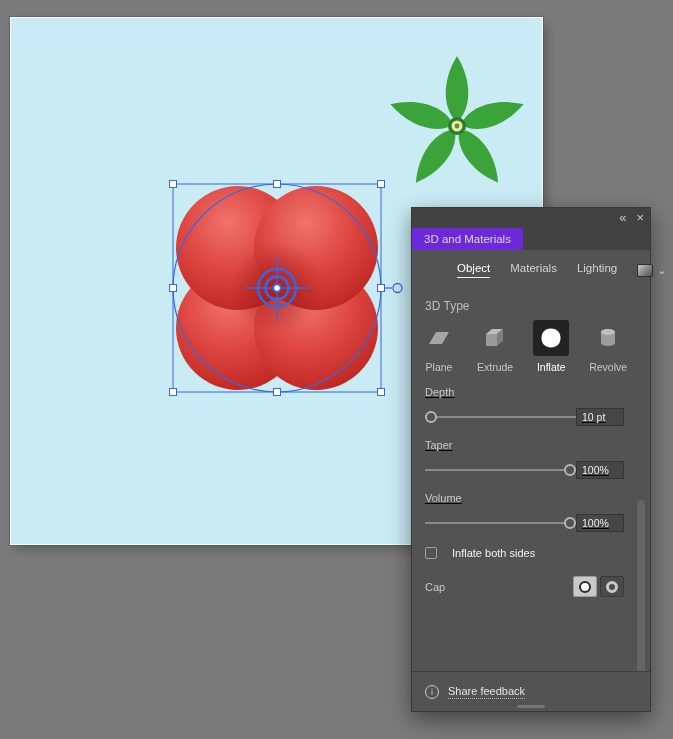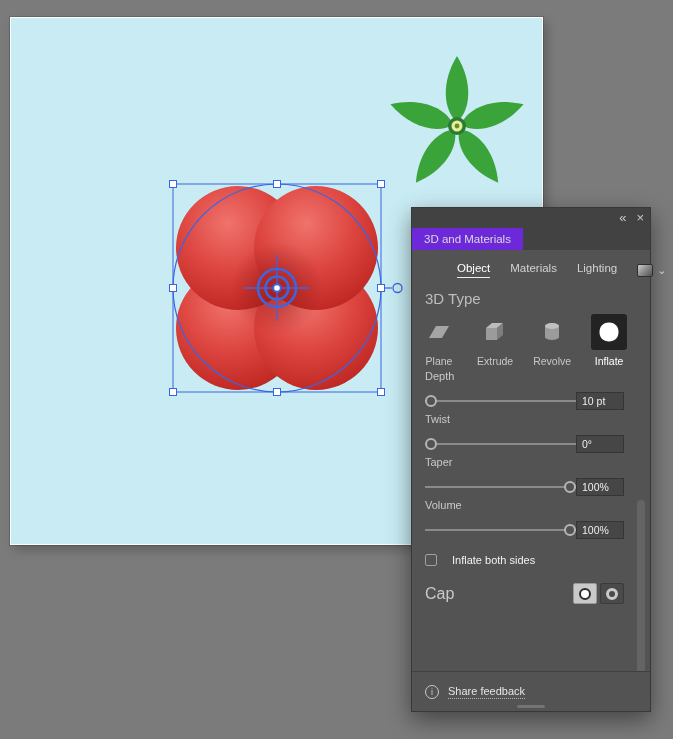--- a/index.html
+++ b/index.html
@@ -48,37 +48,37 @@
   }
   .mode-tab.active { color:#ffffff; border-bottom-color:#eeeeee;margin-left:32px; }
   .mode-right { margin-left:auto; display:flex; align-items:center; gap:4px; cursor:pointer; }
   .preview-swatch {
     width:16px; height:13px; border-radius:2px;
     background:linear-gradient(135deg,#cfcfcf 0%,#8f8f8f 45%,#515151 100%);
     border:1px solid #2e2e2e;
   }
   .mode-right .chev { color:#cccccc; font-size:11px; line-height:10px; }
 
-  .section-label { font-size:15px; color:#bdbdbd; }
+  .section-label { margin-top:9px; font-size:12px; color:#bdbdbd; }
 
   .type-row { display:flex; gap:20px; margin-top:7px; margin-left:-4px; }
   .type-btn {
     width:52px; background:none; border:none; display:flex; flex-direction:column;
     align-items:center; gap:5px; cursor:pointer; padding:0;
     font-family:inherit;
   }
   .t-iconwrap {
     width:36px; height:36px; display:flex; align-items:center; justify-content:center;
     border-radius:3px;
   }
   .type-btn.selected .t-iconwrap { background:#232323; }
   .t-label { font-size:10.5px; color:#c7c7c7; }
   .type-btn.selected .t-label { color:#ffffff; }
 
-  .ctrl { margin-top:3px; }
+  .ctrl { margin-top:13px;text-decoration:underline; }
   .ctrl-label { font-size:11px; color:#c9c9c9; margin-bottom:10px; }
   .ctrl-row { display:flex; align-items:center; gap:0; height:18px; }
   .slider { position:relative; flex:1; height:18px; cursor:pointer; }
   .slider .track { position:absolute; left:0; right:0; top:8px; height:2px; background:#8a8a8a; }
   .slider .knob {
     position:absolute; top:3px; width:12px; height:12px; border-radius:50%;
     background:#535353; border:2px solid #b5b5b5; transform:translateX(-50%);
     cursor:grab;
   }
   .knob.pos-left { left:4%; }
@@ -89,21 +89,21 @@
   }
 
   .check-row { margin-top:15px; display:flex; align-items:center; gap:15px; }
   .checkbox {
     width:12px; height:12px; border:1px solid #a0a0a0; border-radius:2px;
     background:transparent; cursor:pointer;
   }
   .check-label { font-size:11px; color:#f1f1f1; }
 
   .cap-row { margin-top:17px; display:flex; align-items:center; }
-  .cap-label { font-size:16px; color:#c9c9c9; }
+  .cap-label { font-size:11px; color:#c9c9c9; }
   .cap-btns { margin-left:auto; display:flex; gap:3px; }
   .cap-btn {
     width:24px; height:21px; display:flex; align-items:center; justify-content:center;
     border-radius:2px; background:#4a4a4a; border:1px solid #3a3a3a; cursor:pointer; padding:0;
   }
   .cap-btn.selected { background:#c9c9c9; border-color:#9a9a9a; }
   .cap-solid { width:12px; height:12px; border-radius:50%; background:#ffffff; border:2px solid #2c2c2c; }
   .cap-hollow { width:12px; height:12px; border-radius:50%; border:3px solid #c9c9c9; background:transparent; }
 
   .scroll-thumb {
@@ -236,60 +236,50 @@
       <button class="type-btn">
         <span class="t-iconwrap">
           <svg width="26" height="26" viewBox="0 0 26 26">
             <polygon points="4,9 10,4 21,4 15,9" fill="#bcbcbc"></polygon>
             <polygon points="15,9 21,4 21,16 15,21" fill="#7e7e7e"></polygon>
             <rect x="4" y="9" width="11" height="12" fill="#9b9b9b"></rect>
           </svg>
         </span>
         <span class="t-label">Extrude</span>
       </button>
+      <button class="type-btn selected">
+        <span class="t-iconwrap">
+          <svg width="26" height="26" viewBox="0 0 26 26">
+            <path d="M13,3.5 C19.5,3.5 22.5,8 22.5,13 C22.5,19 18.5,22.5 13,22.5 C7.5,22.5 3.5,19 3.5,13 C3.5,8 6.5,3.5 13,3.5 Z" fill="#ffffff"></path>
+          </svg>
+        </span>
+        <span class="t-label">Inflate</span>
+      </button>
       <button class="type-btn">
         <span class="t-iconwrap">
           <svg width="26" height="26" viewBox="0 0 26 26">
             <path d="M6,7 a7,3 0 0 1 14,0 v11 a7,3 0 0 1 -14,0 z" fill="#9b9b9b"></path>
             <ellipse cx="13" cy="7" rx="7" ry="3" fill="#c0c0c0"></ellipse>
           </svg>
         </span>
         <span class="t-label">Revolve</span>
       </button>
-      <button class="type-btn selected">
-        <span class="t-iconwrap">
-          <svg width="26" height="26" viewBox="0 0 26 26">
-            <path d="M13,3.5 C19.5,3.5 22.5,8 22.5,13 C22.5,19 18.5,22.5 13,22.5 C7.5,22.5 3.5,19 3.5,13 C3.5,8 6.5,3.5 13,3.5 Z" fill="#ffffff"></path>
-          </svg>
-        </span>
-        <span class="t-label">Inflate</span>
-      </button>
     </div>
 
     <div class="ctrl">
       <div class="ctrl-label">Depth</div>
       <div class="ctrl-row">
         <div class="slider">
           <div class="track"></div>
           <div class="knob pos-left"></div>
         </div>
         <input class="val" value="10 pt" style="">
       </div>
     </div>
 
-    <div class="ctrl">
-      <div class="ctrl-label">Twist</div>
-      <div class="ctrl-row">
-        <div class="slider">
-          <div class="track"></div>
-          <div class="knob pos-left"></div>
-        </div>
-        <input class="val" value="0°" style="">
-      </div>
-    </div>
 
     <div class="ctrl">
       <div class="ctrl-label">Taper</div>
       <div class="ctrl-row">
         <div class="slider">
           <div class="track"></div>
           <div class="knob pos-right"></div>
         </div>
         <input class="val" value="100%" style="">
       </div>

